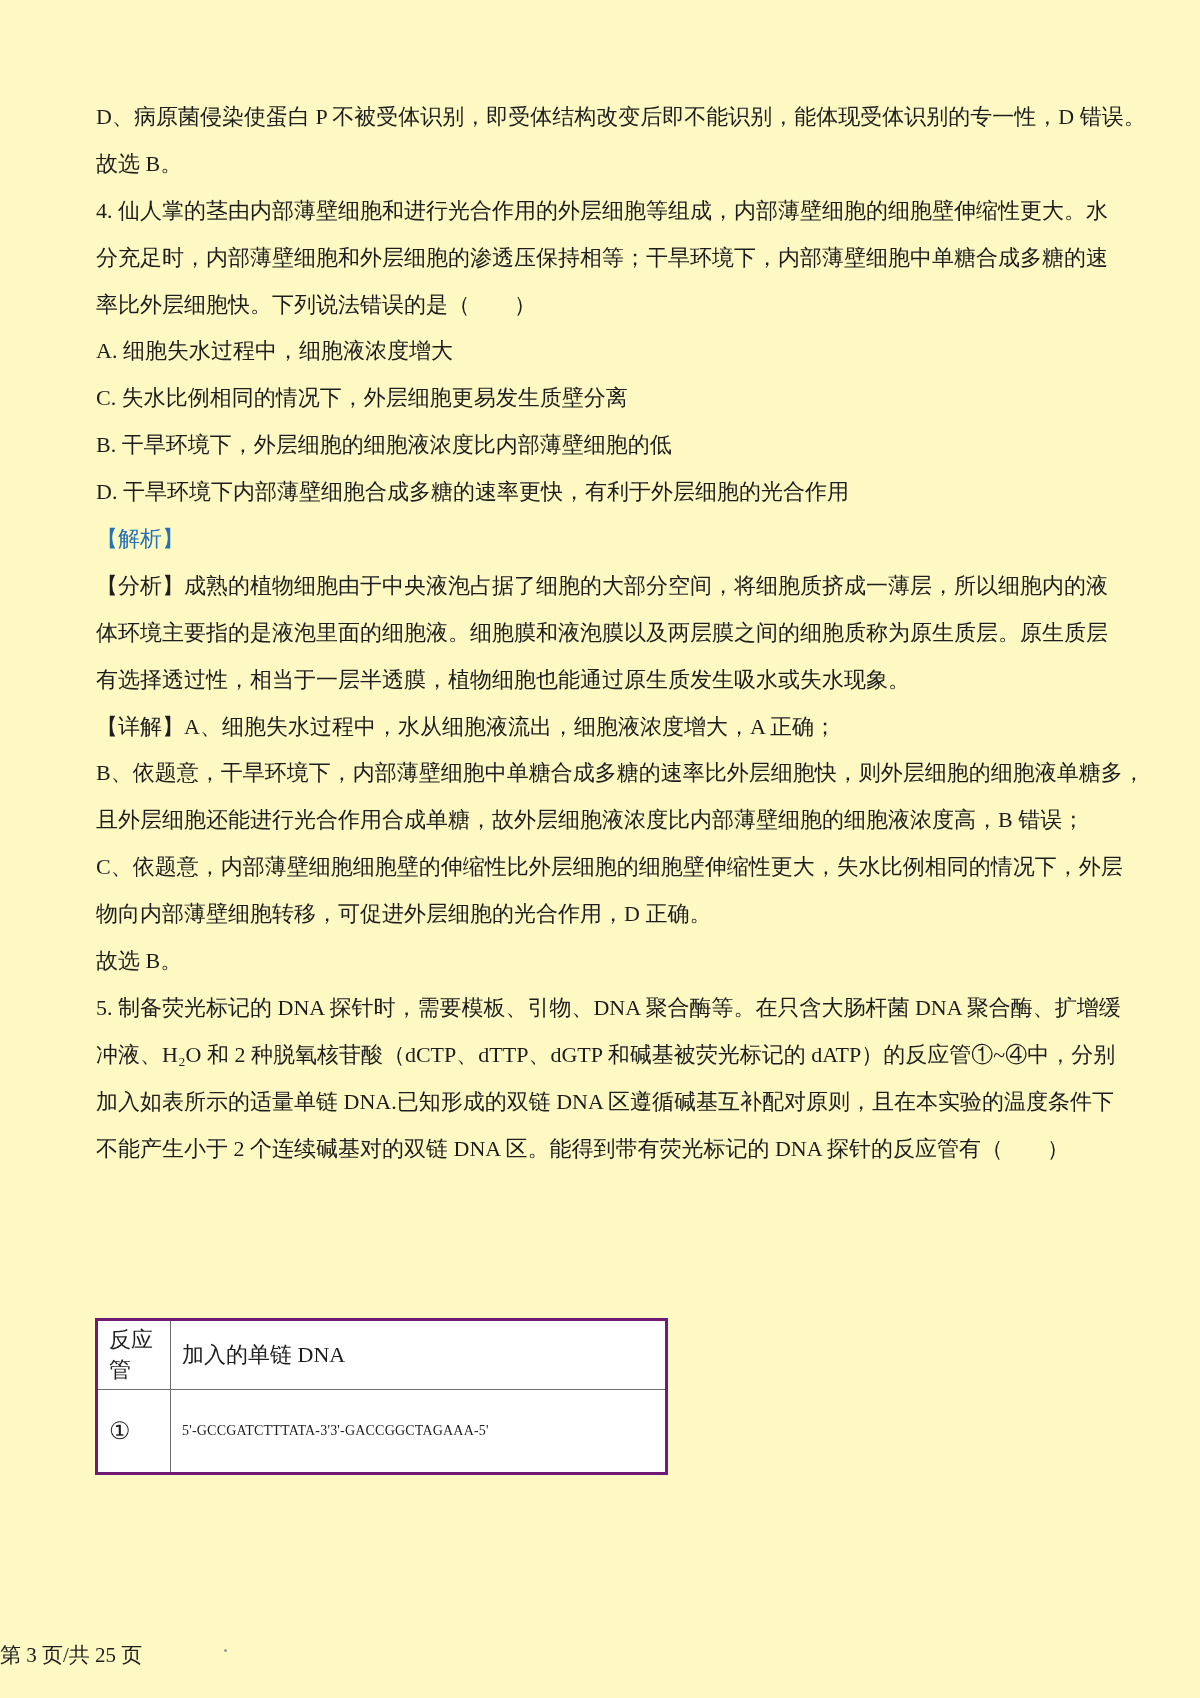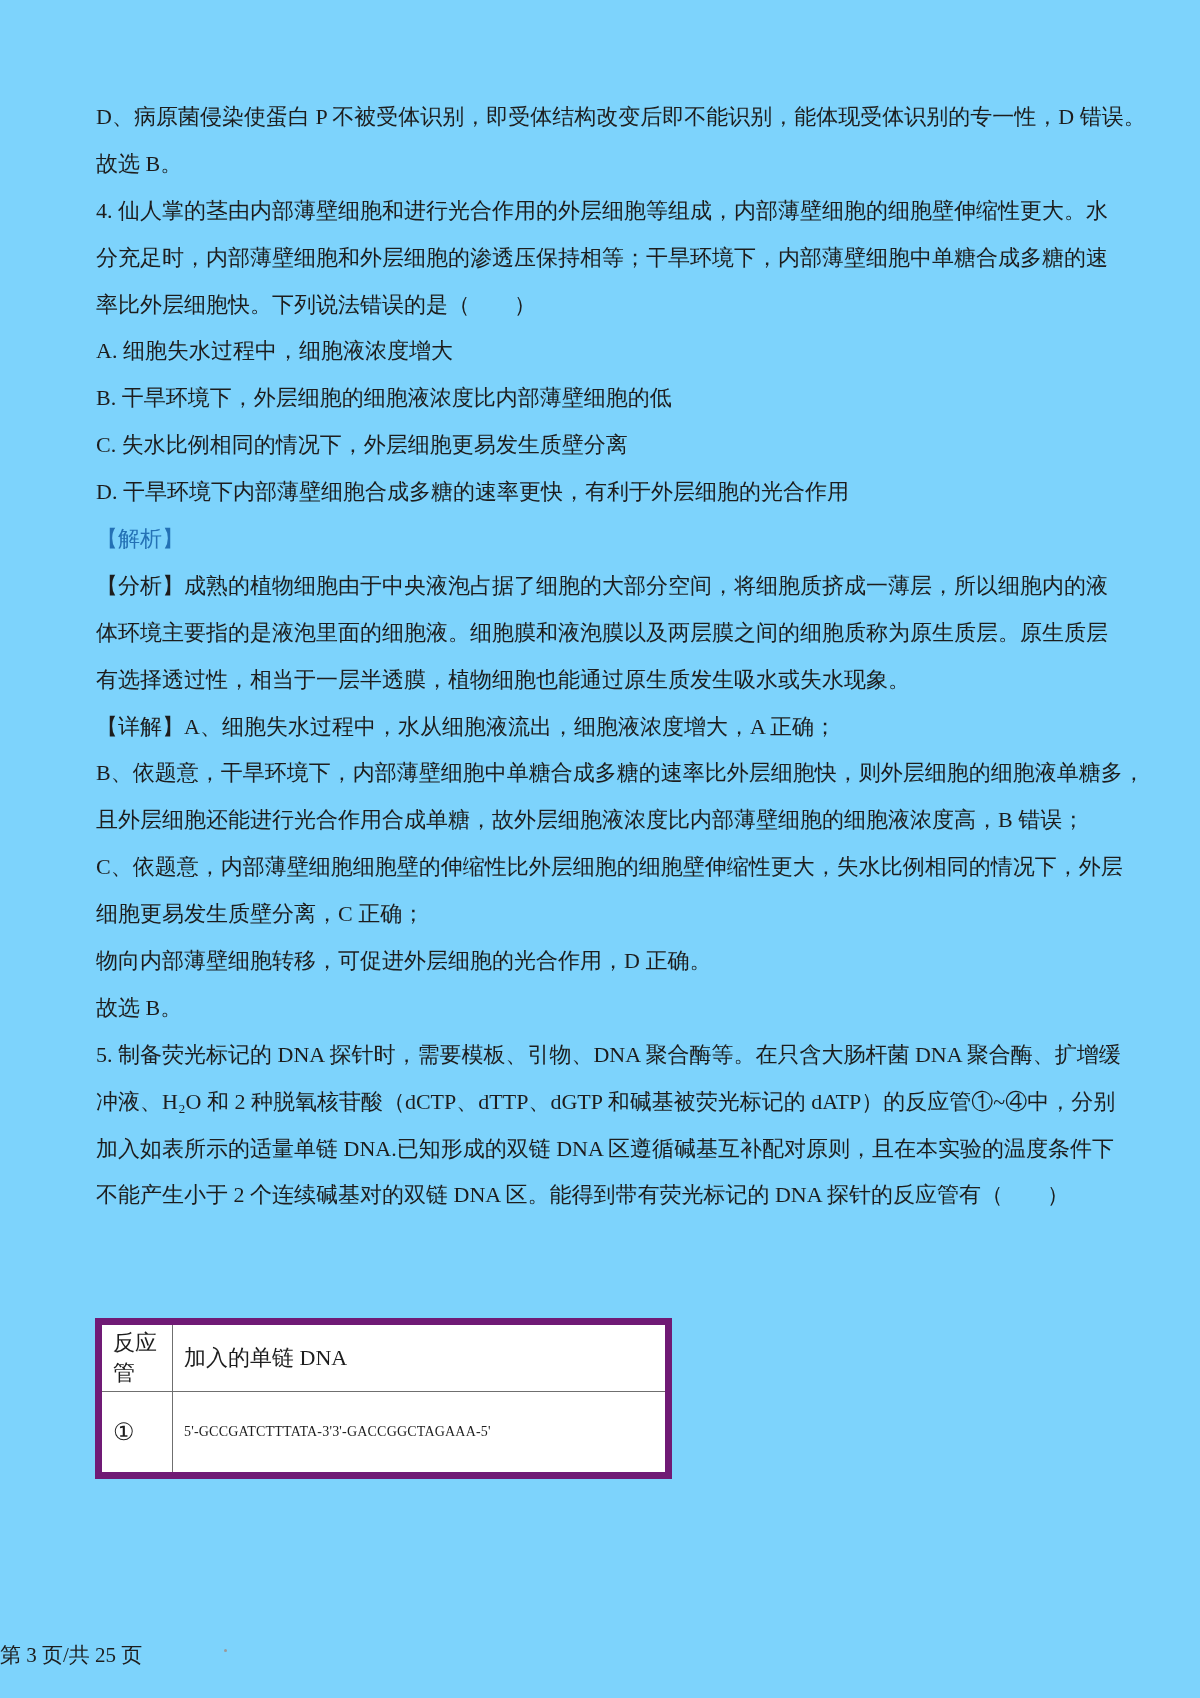--- a/index.html
+++ b/index.html
@@ -1,40 +1,40 @@
 <!DOCTYPE html>
 <html><head>
 <meta charset="utf-8">
 <style>
   html,body{margin:0;padding:0;background:#ffffff;}
   .page{
     position:relative;
     width:1200px;height:1698px;
-    background:#7dd3fc;
+    background:#fef9c3;
     color:#1d1d1d;
     font-family:"Liberation Serif","DejaVu Serif",serif;
     overflow:hidden;
   }
   .content{
     position:absolute;
     left:96px;top:94px;width:1040px;
   }
   .line{
     height:46.9px;
     line-height:46.9px;
     font-size:22px;
     white-space:pre;
   }
   .blue-label{color:#2471b5;}
   .dna-table{
     position:absolute;
     left:95px;top:1318px;
     border-collapse:collapse;
     table-layout:fixed;
-    border:7px solid #701a75;
+    border:3px solid #701a75;
     background:#ffffff;
   }
   .dna-table th,.dna-table td{
     border:1.5px solid #6f6f6f;
     vertical-align:middle;
     text-align:left;
     padding:0 0 0 11px;
     font-weight:normal;
   }
   .col-tube{width:74px;}
@@ -68,44 +68,43 @@
     <div class="line"><span class="blue-label"></span><span class="line-text">故选 B。</span></div>
 
     <div class="line"><span class="blue-label"></span><span class="line-text">4. 仙人掌的茎由内部薄壁细胞和进行光合作用的外层细胞等组成，内部薄壁细胞的细胞壁伸缩性更大。水</span></div>
 
     <div class="line"><span class="blue-label"></span><span class="line-text">分充足时，内部薄壁细胞和外层细胞的渗透压保持相等；干旱环境下，内部薄壁细胞中单糖合成多糖的速</span></div>
 
     <div class="line"><span class="blue-label"></span><span class="line-text">率比外层细胞快。下列说法错误的是（　　）</span></div>
 
     <div class="line"><span class="blue-label"></span><span class="line-text">A. 细胞失水过程中，细胞液浓度增大</span></div>
 
+    <div class="line"><span class="blue-label"></span><span class="line-text">C. 失水比例相同的情况下，外层细胞更易发生质壁分离</span></div>
+
     <div class="line"><span class="blue-label"></span><span class="line-text">B. 干旱环境下，外层细胞的细胞液浓度比内部薄壁细胞的低</span></div>
-
-    <div class="line"><span class="blue-label"></span><span class="line-text">C. 失水比例相同的情况下，外层细胞更易发生质壁分离</span></div>
 
     <div class="line"><span class="blue-label"></span><span class="line-text">D. 干旱环境下内部薄壁细胞合成多糖的速率更快，有利于外层细胞的光合作用</span></div>
 
 
     <div class="line"><span class="blue-label">【解析】</span><span class="line-text"></span></div>
 
     <div class="line"><span class="blue-label"></span><span class="line-text">【分析】成熟的植物细胞由于中央液泡占据了细胞的大部分空间，将细胞质挤成一薄层，所以细胞内的液</span></div>
 
     <div class="line"><span class="blue-label"></span><span class="line-text">体环境主要指的是液泡里面的细胞液。细胞膜和液泡膜以及两层膜之间的细胞质称为原生质层。原生质层</span></div>
 
     <div class="line"><span class="blue-label"></span><span class="line-text">有选择透过性，相当于一层半透膜，植物细胞也能通过原生质发生吸水或失水现象。</span></div>
 
     <div class="line"><span class="blue-label"></span><span class="line-text">【详解】A、细胞失水过程中，水从细胞液流出，细胞液浓度增大，A 正确；</span></div>
 
     <div class="line"><span class="blue-label"></span><span class="line-text">B、依题意，干旱环境下，内部薄壁细胞中单糖合成多糖的速率比外层细胞快，则外层细胞的细胞液单糖多，</span></div>
 
     <div class="line"><span class="blue-label"></span><span class="line-text">且外层细胞还能进行光合作用合成单糖，故外层细胞液浓度比内部薄壁细胞的细胞液浓度高，B 错误；</span></div>
 
     <div class="line"><span class="blue-label"></span><span class="line-text">C、依题意，内部薄壁细胞细胞壁的伸缩性比外层细胞的细胞壁伸缩性更大，失水比例相同的情况下，外层</span></div>
 
-    <div class="line"><span class="blue-label"></span><span class="line-text">细胞更易发生质壁分离，C 正确；</span></div>
 
 
     <div class="line"><span class="blue-label"></span><span class="line-text">物向内部薄壁细胞转移，可促进外层细胞的光合作用，D 正确。</span></div>
 
     <div class="line"><span class="blue-label"></span><span class="line-text">故选 B。</span></div>
 
     <div class="line"><span class="blue-label"></span><span class="line-text">5. 制备荧光标记的 DNA 探针时，需要模板、引物、DNA 聚合酶等。在只含大肠杆菌 DNA 聚合酶、扩增缓</span></div>
 
     <div class="line"><span class="blue-label"></span><span class="line-text">冲液、H₂O 和 2 种脱氧核苷酸（dCTP、dTTP、dGTP 和碱基被荧光标记的 dATP）的反应管①~④中，分别</span></div>
 

